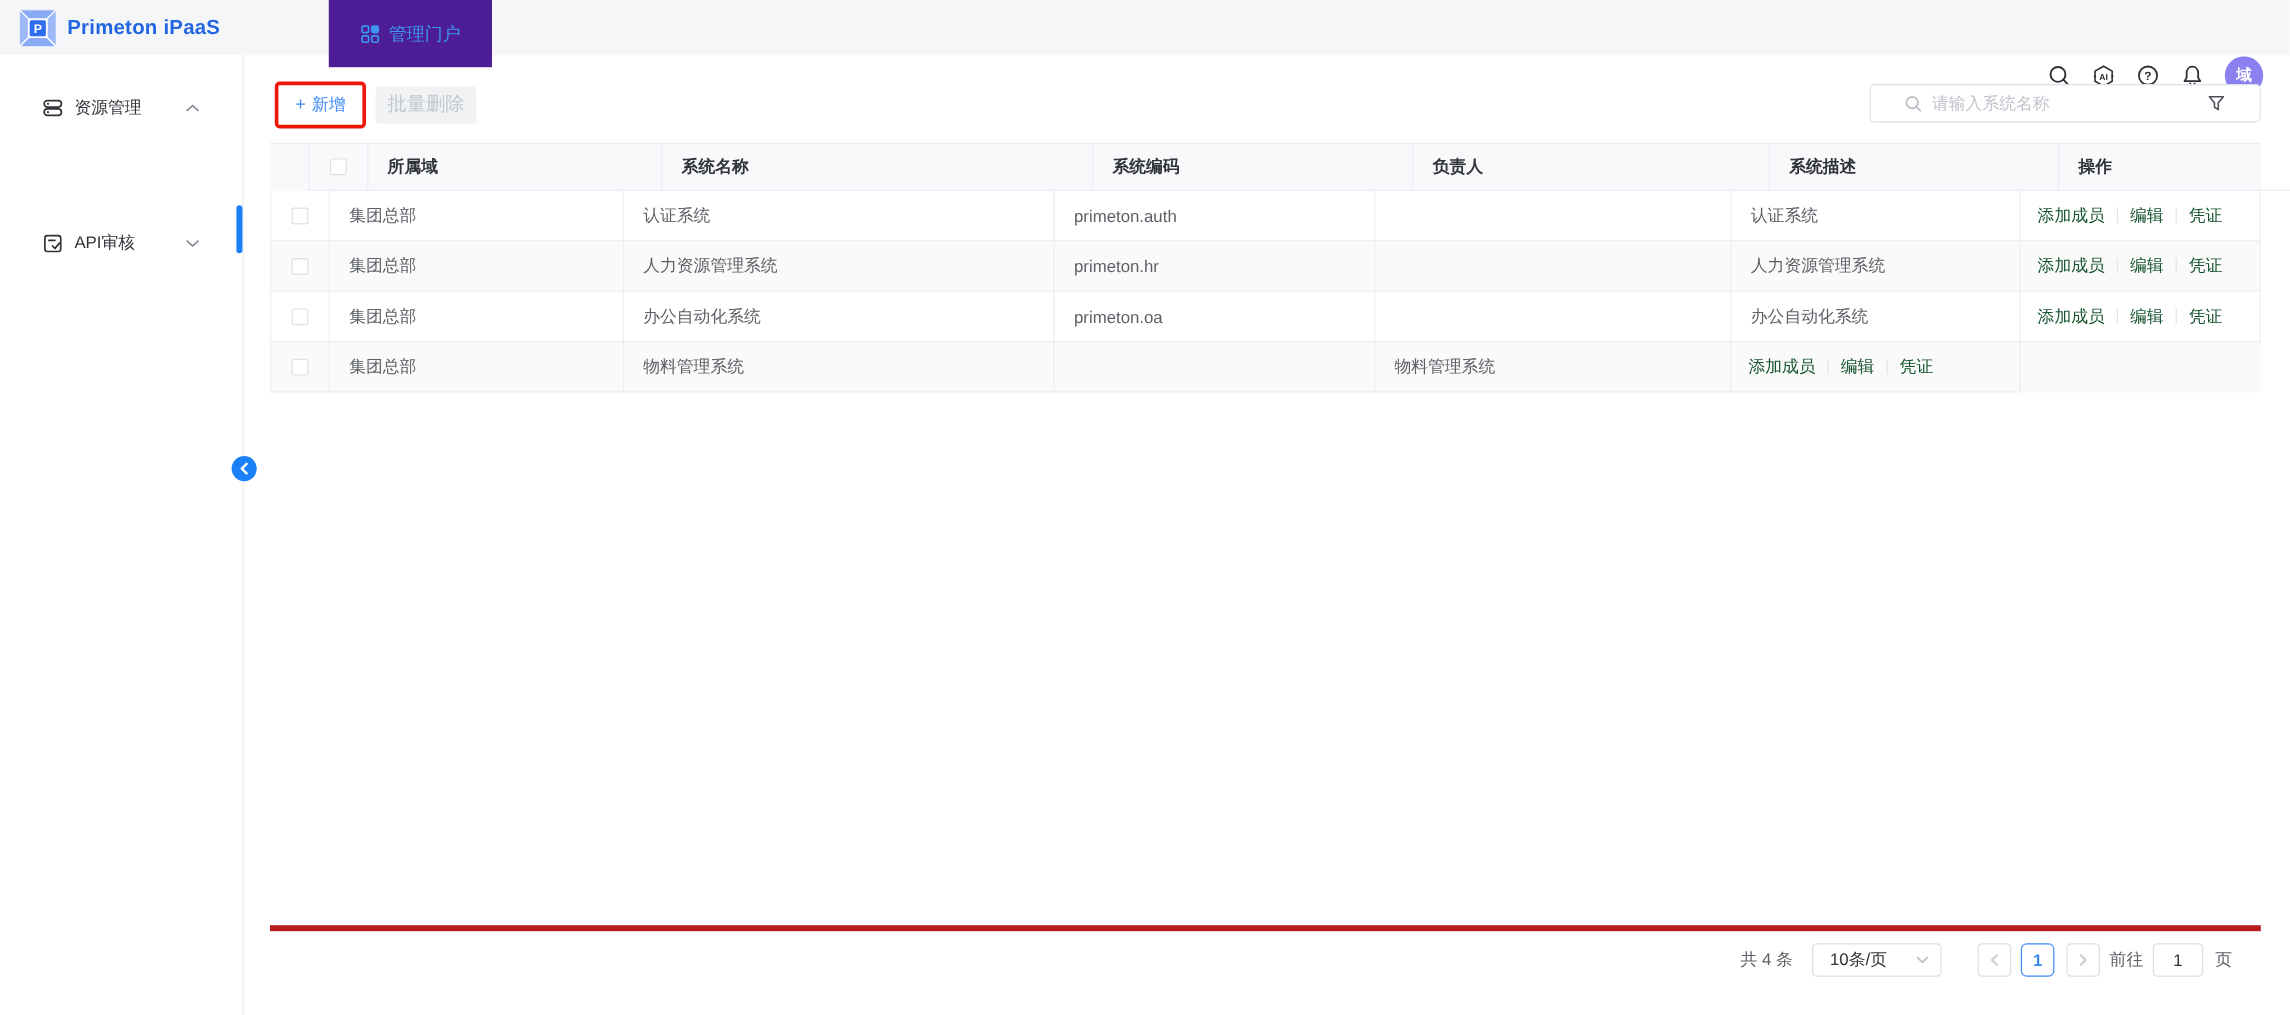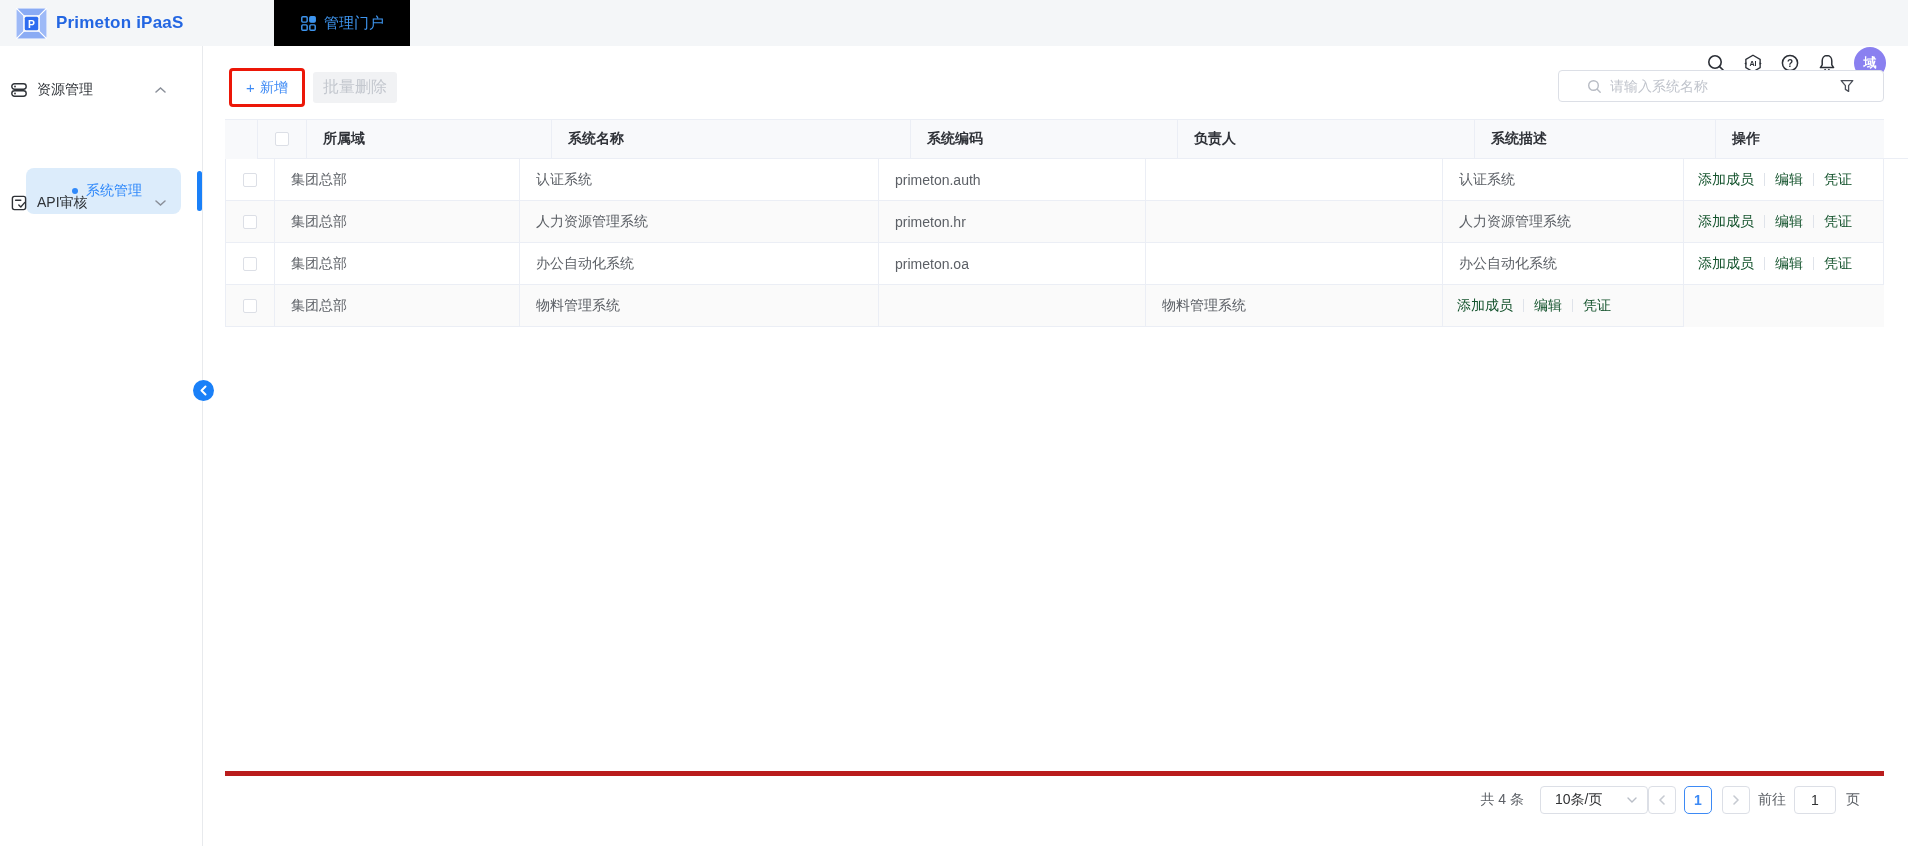--- a/index.html
+++ b/index.html
@@ -4,34 +4,34 @@
 <style>
   * { margin:0; padding:0; box-sizing:border-box; }
   html,body { width:1908px; height:846px; overflow:hidden; background:#fff;
     font-family:"Liberation Sans","DejaVu Sans",sans-serif; }
 
   
   .top-header { position:absolute; left:0; top:0; width:1908px; height:46px;
     background:#f4f6f8; display:flex; align-items:center; }
   .brand { display:flex; align-items:center; gap:9px; padding-left:16px; }
   .brand-name { font-size:17px; font-weight:bold; color:#2366e2; letter-spacing:.2px; }
-  .portal-tab { position:absolute; left:274px; top:0; width:136px; height:46px;
-    background:#000000; display:flex; align-items:center; justify-content:center;
+  .portal-tab { position:absolute; left:274px; top:0; width:136px; height:56px;
+    background:#4c1d95; display:flex; align-items:center; justify-content:center;
     gap:7px; color:#3e95ef; font-size:15px; cursor:pointer; }
   .hdr-actions { position:absolute; right:22px; top:0; height:46px;
     display:flex; align-items:center; gap:17px;margin-top:40px; }
   .hdr-ic { width:20px; height:20px; display:flex; align-items:center; justify-content:center; cursor:pointer; }
   .avatar { width:32px; height:32px; border-radius:50%; background:#8a80f0; color:#fff;
     font-size:13px; font-weight:bold; display:flex; align-items:center; justify-content:center; cursor:pointer; }
 
   
   .sidebar { position:absolute; left:0; top:46px; width:203px; height:800px;
     background:#fff; border-right:1px solid #e8eaed; }
   .side-group { position:absolute; left:0; width:203px; height:32px;
-    display:flex; align-items:center; padding-left:10px; gap:9px;
+    display:flex; align-items:center; padding-left:35px; gap:9px;
     font-size:14px; color:#2f3338; cursor:pointer; }
   .side-group .chev { position:absolute; left:155px; top:50%; transform:translateY(-50%); }
   .side-active { position:absolute; left:26px; top:122px; width:155px; height:46px;
     background:#dcecfb; border-radius:8px; display:flex; align-items:center;
     padding-left:46px; gap:8px; font-size:14px; color:#3089fa; cursor:pointer; }
   .dot { width:6px; height:6px; border-radius:50%; background:#3089fa; }
   .accent-bar { position:absolute; left:197px; top:125px; width:5px; height:40px;
     background:#1a80f8; border-radius:3px; }
   .collapse-btn { position:absolute; left:193px; top:380px; width:21px; height:21px;
     border-radius:50%; background:#1a80f8; display:flex; align-items:center;
@@ -73,21 +73,21 @@
   .op-link { color:#14532d; cursor:pointer; text-decoration:none; }
   .op-sep { width:1px; height:13px; background:#dfe3ea; margin:0 10px; }
 
   
   .tfooter { position:absolute; left:225px; top:771px; width:1659px; height:52px;
     border-top:5px solid #b91c1c; display:flex; align-items:center;
     justify-content:flex-end; padding-right:24px; font-size:14px; color:#5c6066; }
   .pg-total { margin-right:16px; }
   .pg-size { width:108px; height:28px; border:1px solid #dcdfe6; border-radius:4px;
     background:#fff; display:flex; align-items:center; padding:0 10px 0 14px;
-    color:#303133; font-weight:500; cursor:pointer; justify-content:space-between; }
+    margin-right:30px; color:#303133; font-weight:500; cursor:pointer; justify-content:space-between; }
   .pg-btn { width:28px; height:28px; border:1px solid #dcdfe6; border-radius:4px;
     background:#fff; display:flex; align-items:center; justify-content:center; cursor:pointer; }
   .pg-prev { margin-right:8px; } .pg-next { margin-left:10px; }
   .pg-cur { width:28px; height:28px; border:1px solid #3d8af5; border-radius:5px;
     color:#3d8af5; font-weight:bold; background:#fff; display:flex; align-items:center;
     justify-content:center; cursor:pointer; }
   .pg-goto-label { margin-left:8px; }
   .pg-goto { width:42px; height:28px; border:1px solid #dcdfe6; border-radius:4px;
     margin-left:8px; text-align:center; font-size:14px; color:#303133; outline:none; font-family:inherit; }
   .pg-unit { margin-left:10px; }
@@ -166,24 +166,20 @@
       </svg>
     </span>
     <span>资源管理</span>
     <span class="chev">
       <svg width="11" height="7" viewBox="0 0 11 7" fill="none" stroke="#8a8f99" stroke-width="1.5" stroke-linecap="round">
           <polyline points="1,5.5 5.5,1.5 10,5.5"></polyline>
         </svg>
     </span>
   </div>
 
-  <div class="side-active">
-    <span class="dot"></span>
-    <span>系统管理</span>
-  </div>
   <div class="accent-bar"></div>
 
   <div class="side-group" style="top:141px;">
     <span>
       <svg width="18" height="18" viewBox="0 0 18 18" fill="none" stroke="#2f3338" stroke-width="1.4" stroke-linecap="round" stroke-linejoin="round">
         <rect x="2.4" y="2.4" width="13.2" height="13.2" rx="2"></rect>
         <line x1="5.6" y1="6.3" x2="10.8" y2="6.3"></line>
         <polyline points="8.8,11 10.8,13 14.6,8.6"></polyline>
       </svg>
     </span>

